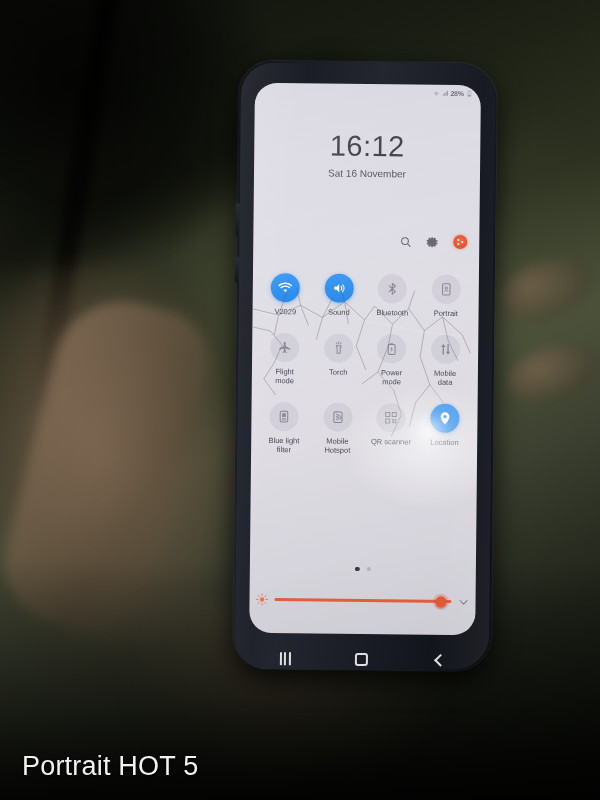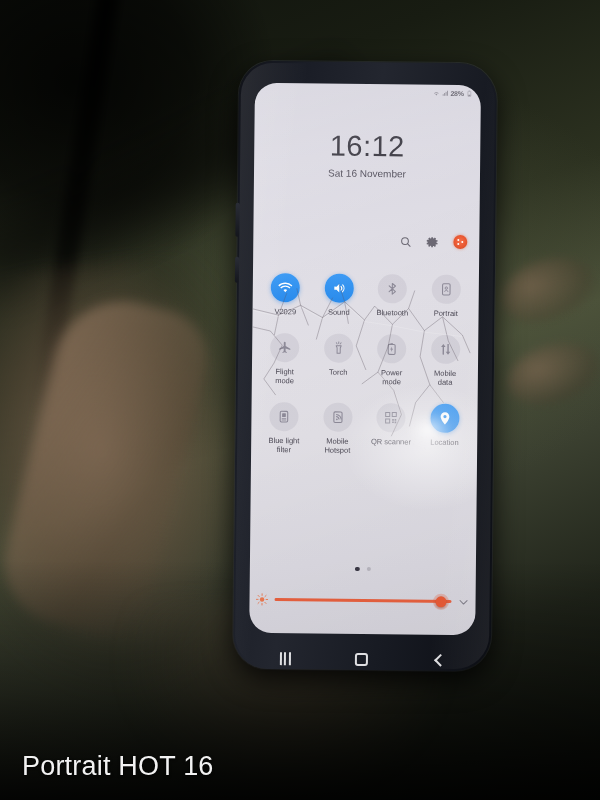--- a/index.html
+++ b/index.html
@@ -457,14 +457,14 @@
     </div>
   </div>
 
   <div class="phone-hl"></div>
 </div>
 
 <div class="glare"></div>
 
 <div class="watermark">
   <span class="wm-a">Portrait</span>
-  <span class="wm-b">HOT 16</span>
+  <span class="wm-b">HOT 5</span>
 </div>
 
 </body></html>

